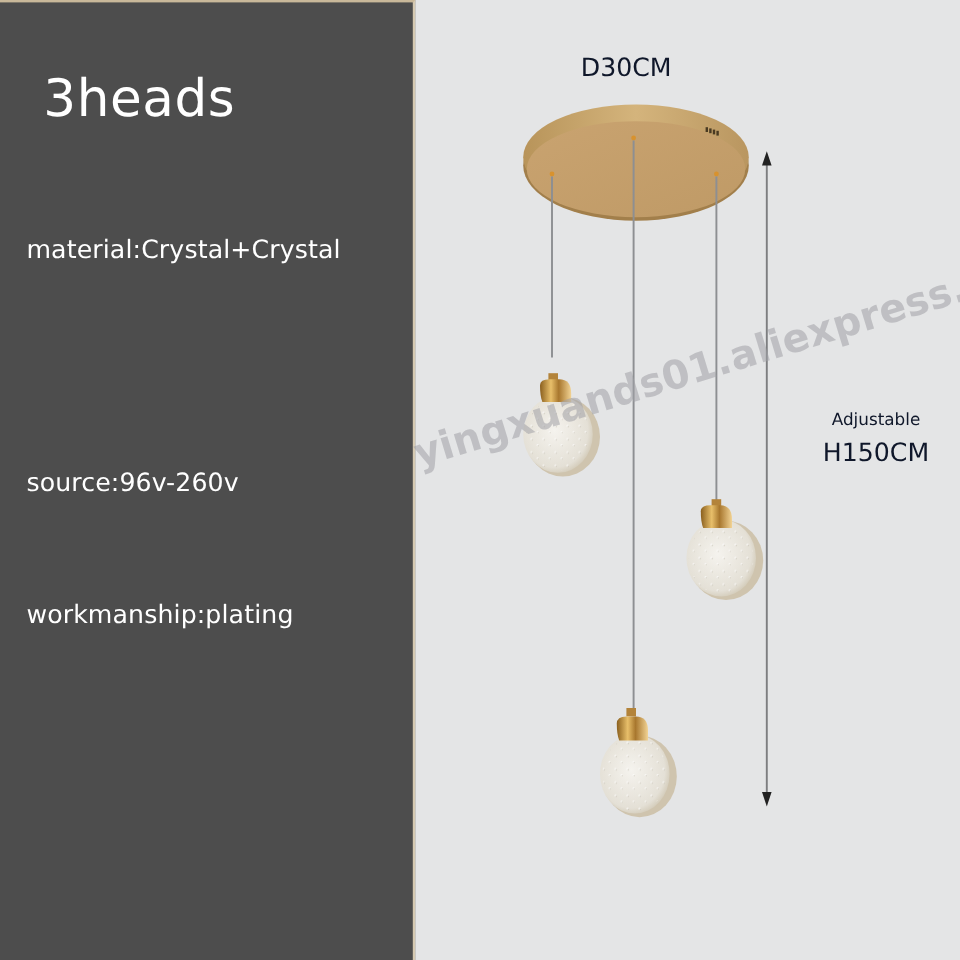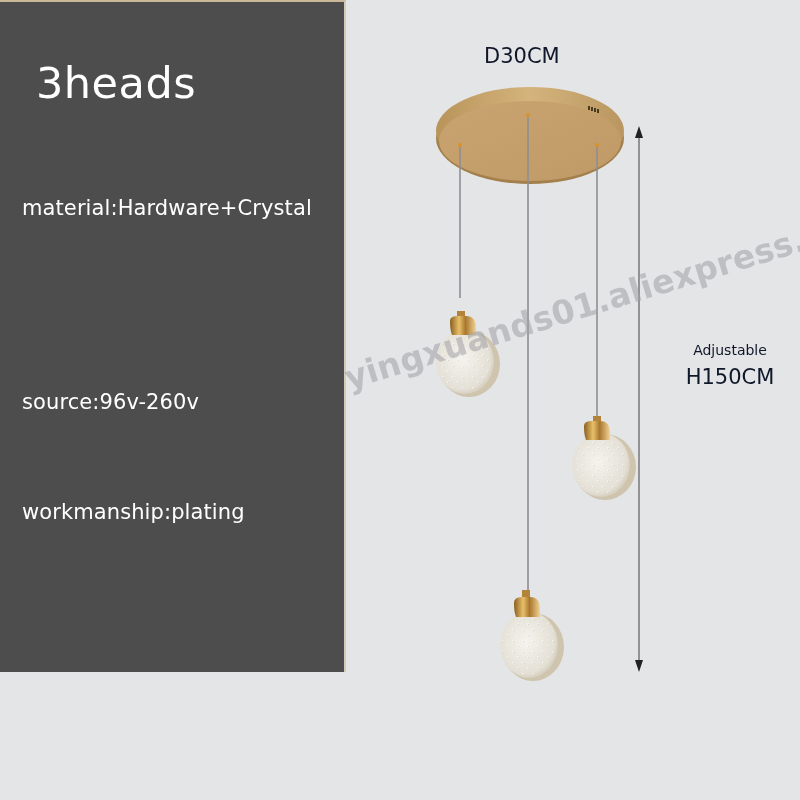--- a/index.html
+++ b/index.html
@@ -1,20 +1,20 @@
 <!DOCTYPE html>
 <html><head>
   <meta charset="utf-8">
   <style>
     * { margin: 0; padding: 0; box-sizing: border-box; }
     html, body { width: 800px; height: 800px; overflow: hidden; background: #e4e5e6; }
     body { position: relative; font-family: "DejaVu Sans", sans-serif; }
 
     .spec-panel {
-      position: absolute; left: 0; top: 0; width: 346px; height: 672px;
+      position: absolute; left: 0; top: 0; width: 346px; height: 800px;
       background: #4d4d4d;
       border-top: 2px solid #c9b89a;
       border-right: 2px solid #d6cab2;
     }
     .spec-title {
       position: absolute; left: 36px; top: 60px;
       color: #ffffff; font-size: 43px; font-weight: 400; letter-spacing: 0.5px;
       line-height: 1;
     }
     .spec-line {
@@ -34,21 +34,21 @@
       letter-spacing: 0.2px;
     }
 
     svg.illustration { position: absolute; left: 0; top: 0; }
   </style>
 </head>
 <body>
 
 <div class="spec-panel">
   <div class="spec-title">3heads</div>
-  <div class="spec-line" style="top:196px;">material:Hardware+Crystal</div>
+  <div class="spec-line" style="top:196px;">material:Crystal+Crystal</div>
   <div class="spec-line" style="top:390px;">source:96v-260v</div>
   <div class="spec-line" style="top:500px;">workmanship:plating</div>
 </div>
 
 <svg class="illustration" width="800" height="800" viewBox="0 0 800 800">
   <defs>
     <linearGradient id="goldTop" x1="0" y1="0" x2="1" y2="0">
       <stop offset="0" stop-color="#b8945a"></stop>
       <stop offset="0.5" stop-color="#d4b47c"></stop>
       <stop offset="1" stop-color="#b99660"></stop>

